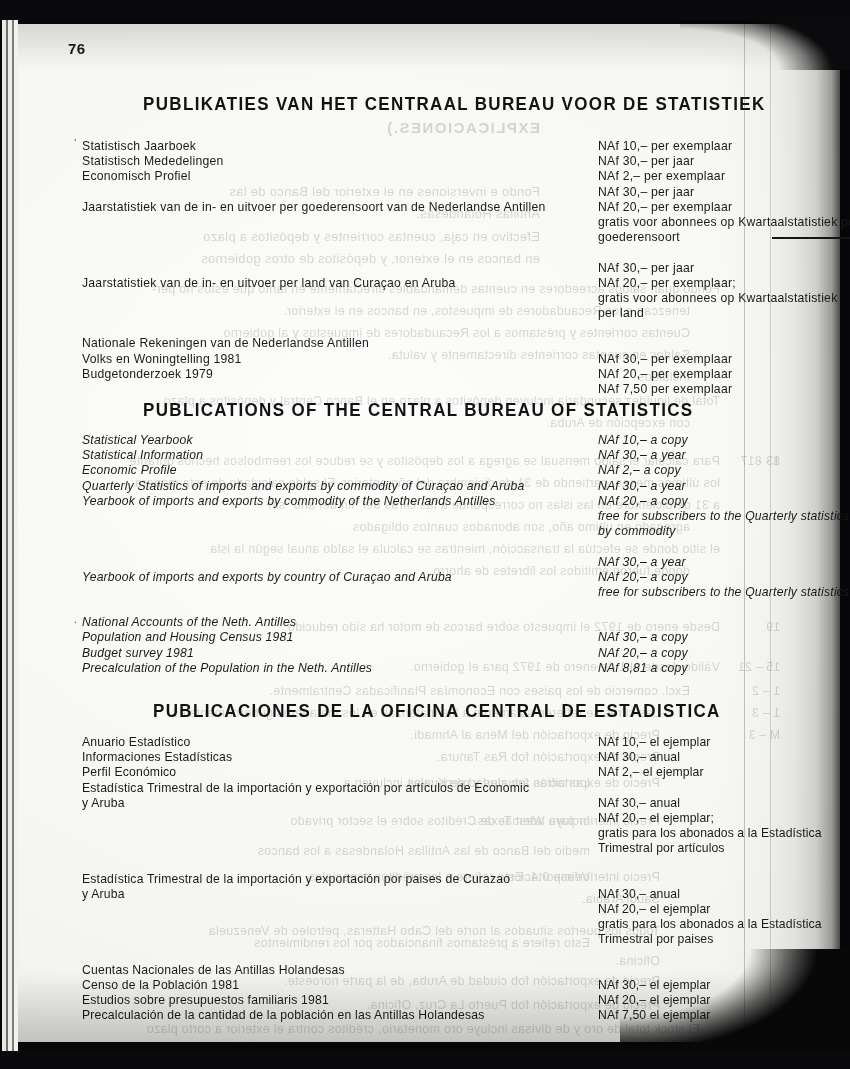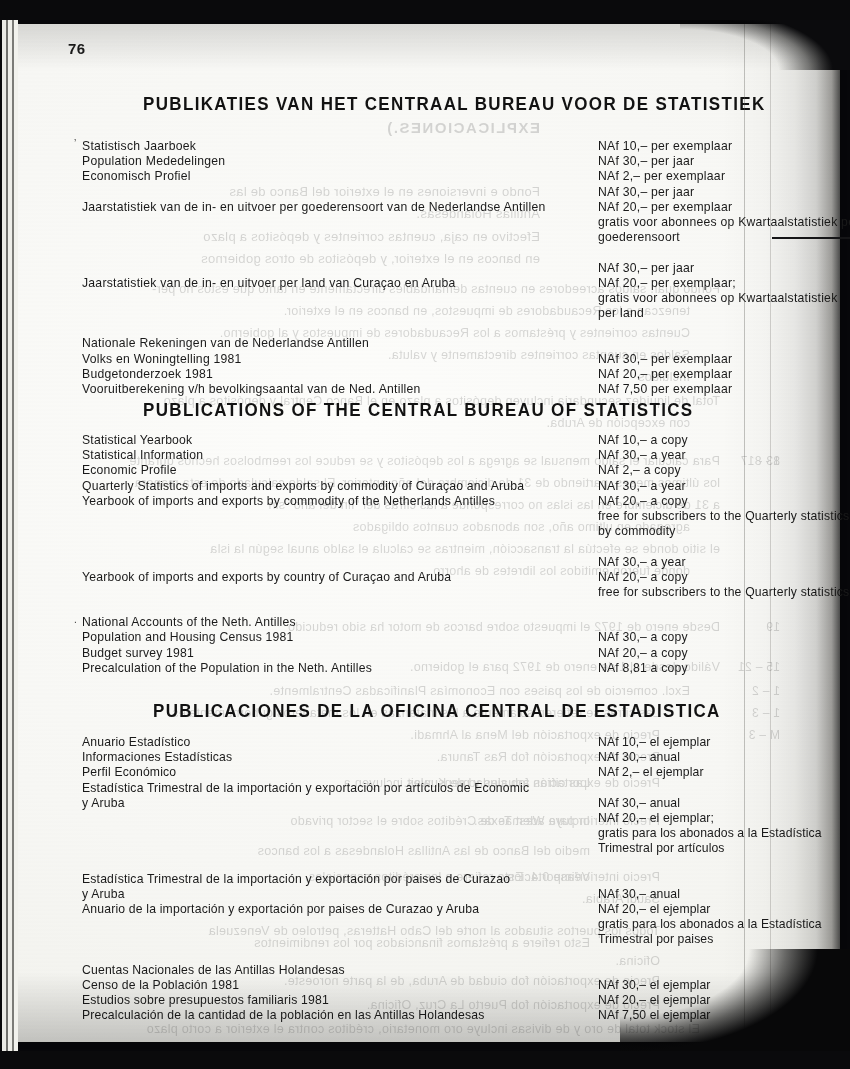--- a/index.html
+++ b/index.html
@@ -197,21 +197,21 @@
   .row .tick {
     position: absolute;
     left: 10px;
     top: -1px;
     font-size: 10px;
     color: #3a3a3a;
   }
 
   
   #rows-nl .label, #rows-nl .price { letter-spacing: 0.25px; }
-  #rows-en .label, #rows-en .price { letter-spacing: 0.2px; }
+  #rows-en .label, #rows-en .price { letter-spacing: 0.2px; font-style: italic; }
 
   
   #showthrough {
     position: absolute;
     left: 0; top: 0;
     width: 822px;
     height: 1018px;
     opacity: 0.175;
     color: #2a2a2a;
     transform: scaleX(-1);
@@ -302,21 +302,21 @@
       <div class="folio">76</div>
 
       <div class="section-title" id="title-nl">PUBLIKATIES VAN HET CENTRAAL BUREAU VOOR DE STATISTIEK</div>
       <div class="rows" id="rows-nl">
           <div class="row">
             <span class="tick">’</span>
             <span class="label">Statistisch Jaarboek</span>
             <span class="price">NAf 10,– per exemplaar</span>
           </div>
           <div class="row">
-            <span class="label">Population Mededelingen</span>
+            <span class="label">Statistisch Mededelingen</span>
             <span class="price">NAf 30,– per jaar</span>
           </div>
           <div class="row">
             <span class="label">Economisch Profiel</span>
             <span class="price">NAf  2,– per exemplaar</span>
           </div>
           <div class="row">
             <span class="price">NAf 30,– per jaar</span>
           </div>
           <div class="row">
@@ -356,25 +356,24 @@
           </div>
           <div class="row">
             <span class="label">Nationale Rekeningen van de Nederlandse Antillen</span>
             <span class="price"></span>
           </div>
           <div class="row">
             <span class="label">Volks en Woningtelling 1981</span>
             <span class="price">NAf 30,– per exemplaar</span>
           </div>
           <div class="row">
-            <span class="label">Budgetonderzoek 1981</span>
+            <span class="label">Budgetonderzoek 1979</span>
             <span class="price">NAf 20,– per exemplaar</span>
           </div>
           <div class="row">
-            <span class="label">Vooruitberekening v/h bevolkingsaantal van de Ned. Antillen</span>
             <span class="price">NAf 7,50 per exemplaar</span>
           </div>
         </div>
 
       <div class="section-title" id="title-en">PUBLICATIONS OF THE CENTRAL BUREAU OF STATISTICS</div>
       <div class="rows" id="rows-en">
           <div class="row">
             <span class="label">Statistical Yearbook</span>
             <span class="price">NAf 10,– a copy</span>
           </div>
@@ -479,21 +478,20 @@
           </div>
           <div class="row">
             <span class="label">Estadística Trimestral de la importación y  exportación por paises de Curazao</span>
             <span class="price"></span>
           </div>
           <div class="row">
             <span class="label">y Aruba</span>
             <span class="price">NAf 30,– anual</span>
           </div>
           <div class="row">
-            <span class="label">Anuario de la importación y exportación por paises de Curazao y Aruba</span>
             <span class="price">NAf 20,– el ejemplar</span>
           </div>
           <div class="row">
             <span class="label"></span>
             <span class="price">gratis para los abonados a la Estadística</span>
           </div>
           <div class="row">
             <span class="label"></span>
             <span class="price">Trimestral por paises</span>
           </div>

